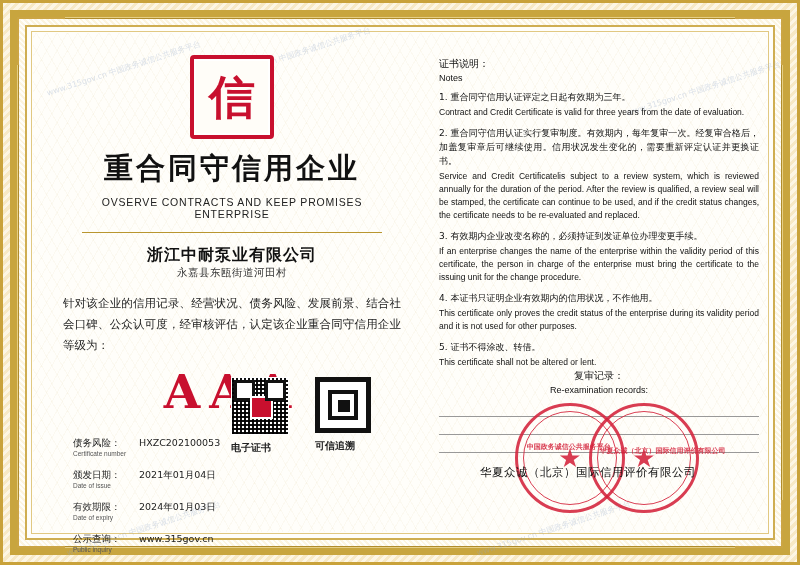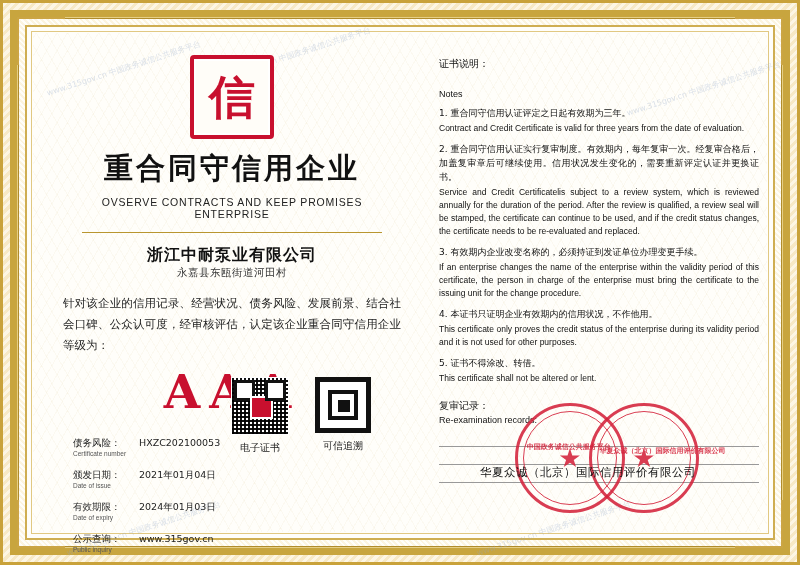--- a/index.html
+++ b/index.html
@@ -207,21 +207,21 @@
 
   
   .codes {
     position: absolute;
     left: 228px;
     top: 374px;
     display: flex;
     gap: 26px;
   }
   .code-item {
-    text-align: center;
+    font-weight: bold;
   }
   .qr-box {
     width: 56px;
     height: 56px;
     background:
       repeating-linear-gradient(0deg, #111 0 2px, #fff 2px 4px),
       repeating-linear-gradient(90deg, #111 0 2px, #fff 2px 4px);
     background-blend-mode: multiply;
     position: relative;
     border: 1px solid #fff;
@@ -270,21 +270,21 @@
 
   
   .notes-head .cn {
     font-size: 10px;
     color: #111;
     font-family: "DejaVu Sans", sans-serif;
   }
   .notes-head .en {
     font-size: 9px;
     color: #111;
-    margin-top: 18px;
+    margin-top: 2px;
     font-family: "Liberation Sans", sans-serif;
   }
   .note {
     margin-top: 7px;
   }
   .note .cn {
     font-size: 9px;
     line-height: 14px;
     color: #111;
     font-family: "DejaVu Sans", sans-serif;
@@ -292,21 +292,21 @@
   }
   .note .en {
     font-size: 8.5px;
     line-height: 13px;
     color: #111;
     margin-top: 2px;
     font-family: "Liberation Sans", sans-serif;
     text-align: justify;
   }
   .reexam {
-    margin-top: 14px;
+    text-align: center;
   }
   .reexam .cn {
     font-size: 10px;
     color: #111;
     font-family: "DejaVu Sans", sans-serif;
   }
   .reexam .en {
     font-size: 9px;
     color: #111;
     margin-top: 2px;

